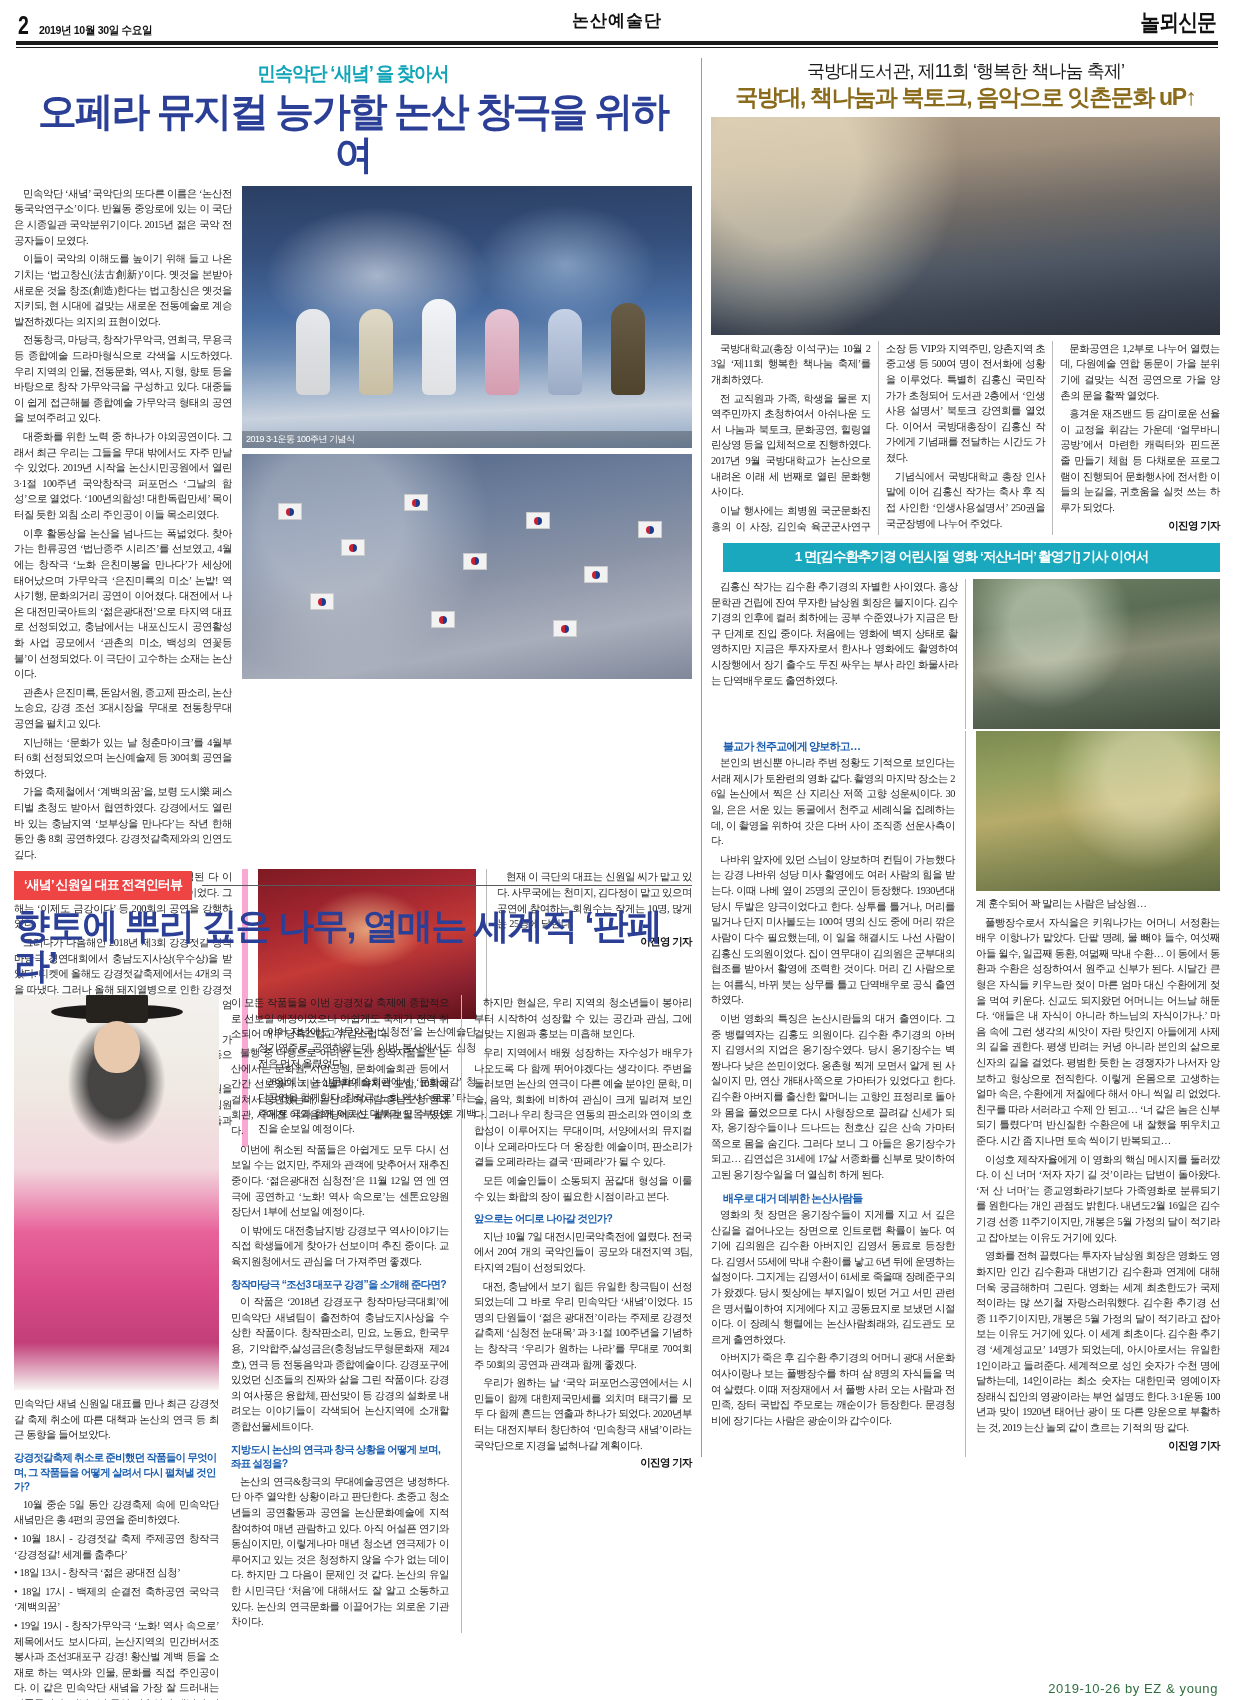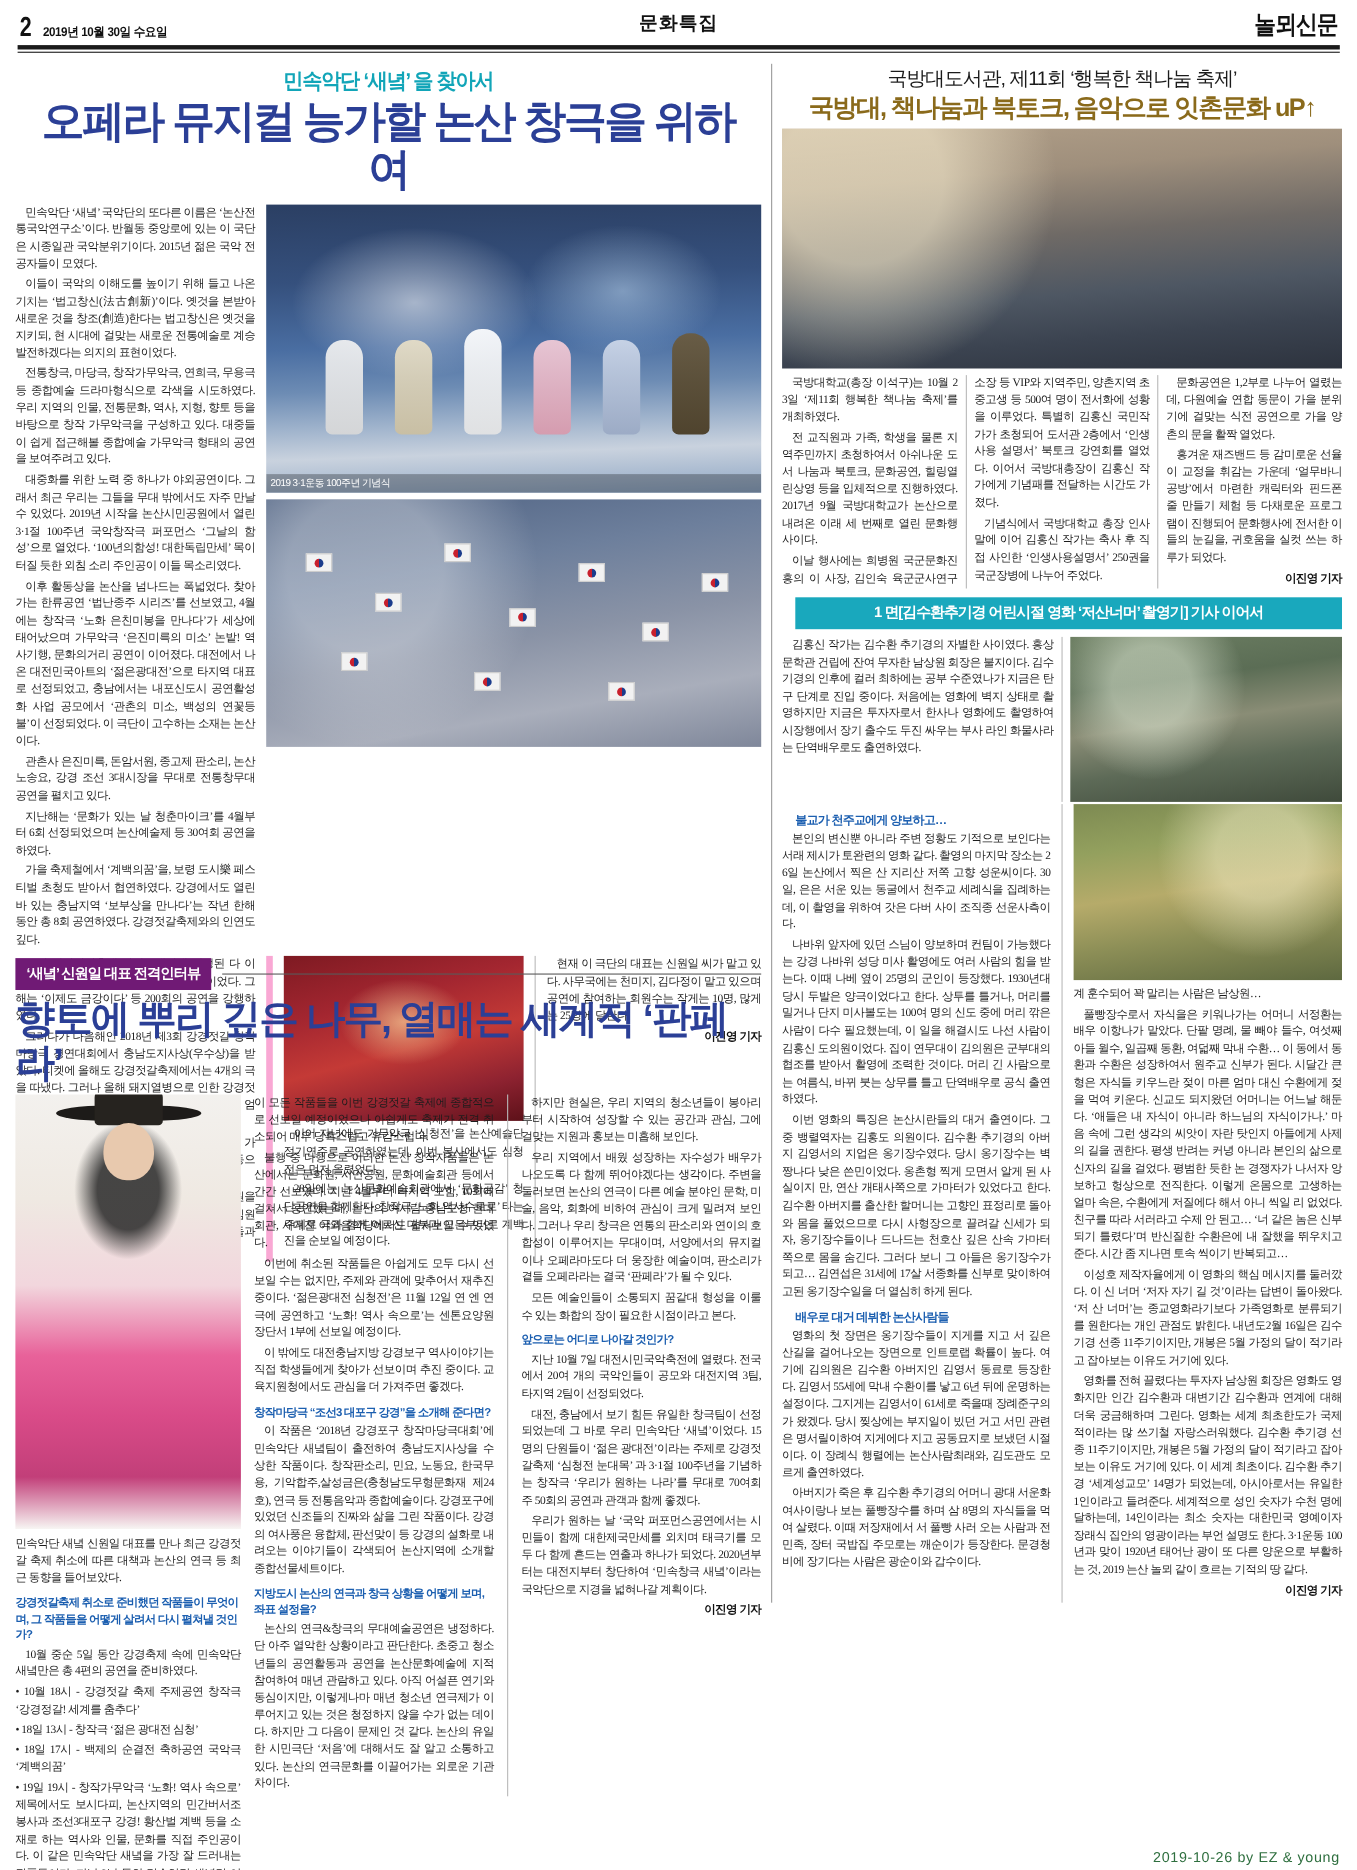--- a/index.html
+++ b/index.html
@@ -159,21 +159,21 @@
   }
   .q-blue{
     font-family:"Liberation Sans","DejaVu Sans",sans-serif;
     color:#1c5fb0;font-weight:700;font-size:10.4px;letter-spacing:-.7px;
     margin:8px 0 2px 0;text-indent:0;line-height:1.4;text-align:left;
   }
 
   
   .banner-row{display:flex;align-items:center;margin:9px 0 6px 0;}
   .banner-teal{
-    background:#701a75;color:#fff;
+    background:#ef4444;color:#fff;
     font-family:"Liberation Sans","DejaVu Sans",sans-serif;
     font-weight:700;font-size:13px;letter-spacing:-.9px;
     padding:5px 10px 6px 10px;white-space:nowrap;
   }
   .banner-line{flex:1 1 auto;height:1px;background:#5a5a5a;margin-left:10px;}
   .banner-full{
     background:#19a8bd;color:#fff;text-align:center;
     font-family:"Liberation Sans","DejaVu Sans",sans-serif;
     font-weight:700;font-size:13.5px;letter-spacing:-.9px;
     padding:5px 8px 6px 8px;margin:8px 0 7px 12px;
@@ -198,21 +198,21 @@
 </head>
 <body>
 
 <div class="page">
 
   <div class="masthead">
     <div class="mh-left">
       <span class="pageno">2</span>
       <span class="issue-date">2019년 10월 30일 수요일</span>
     </div>
-    <div class="section-name">문화특집</div>
+    <div class="section-name">논산예술단</div>
     <div class="masthead-logo">놀뫼신문</div>
   </div>
   <div class="rule-thick"></div>
   <div class="rule-thin"></div>
 
   <div class="main-grid">
 
     <div class="col-left">
       <div class="kicker">민속악단 ‘새녘’ 을 찾아서</div>
       <div class="headline-main">오페라 뮤지컬 능가할 논산 창극을 위하여</div>

